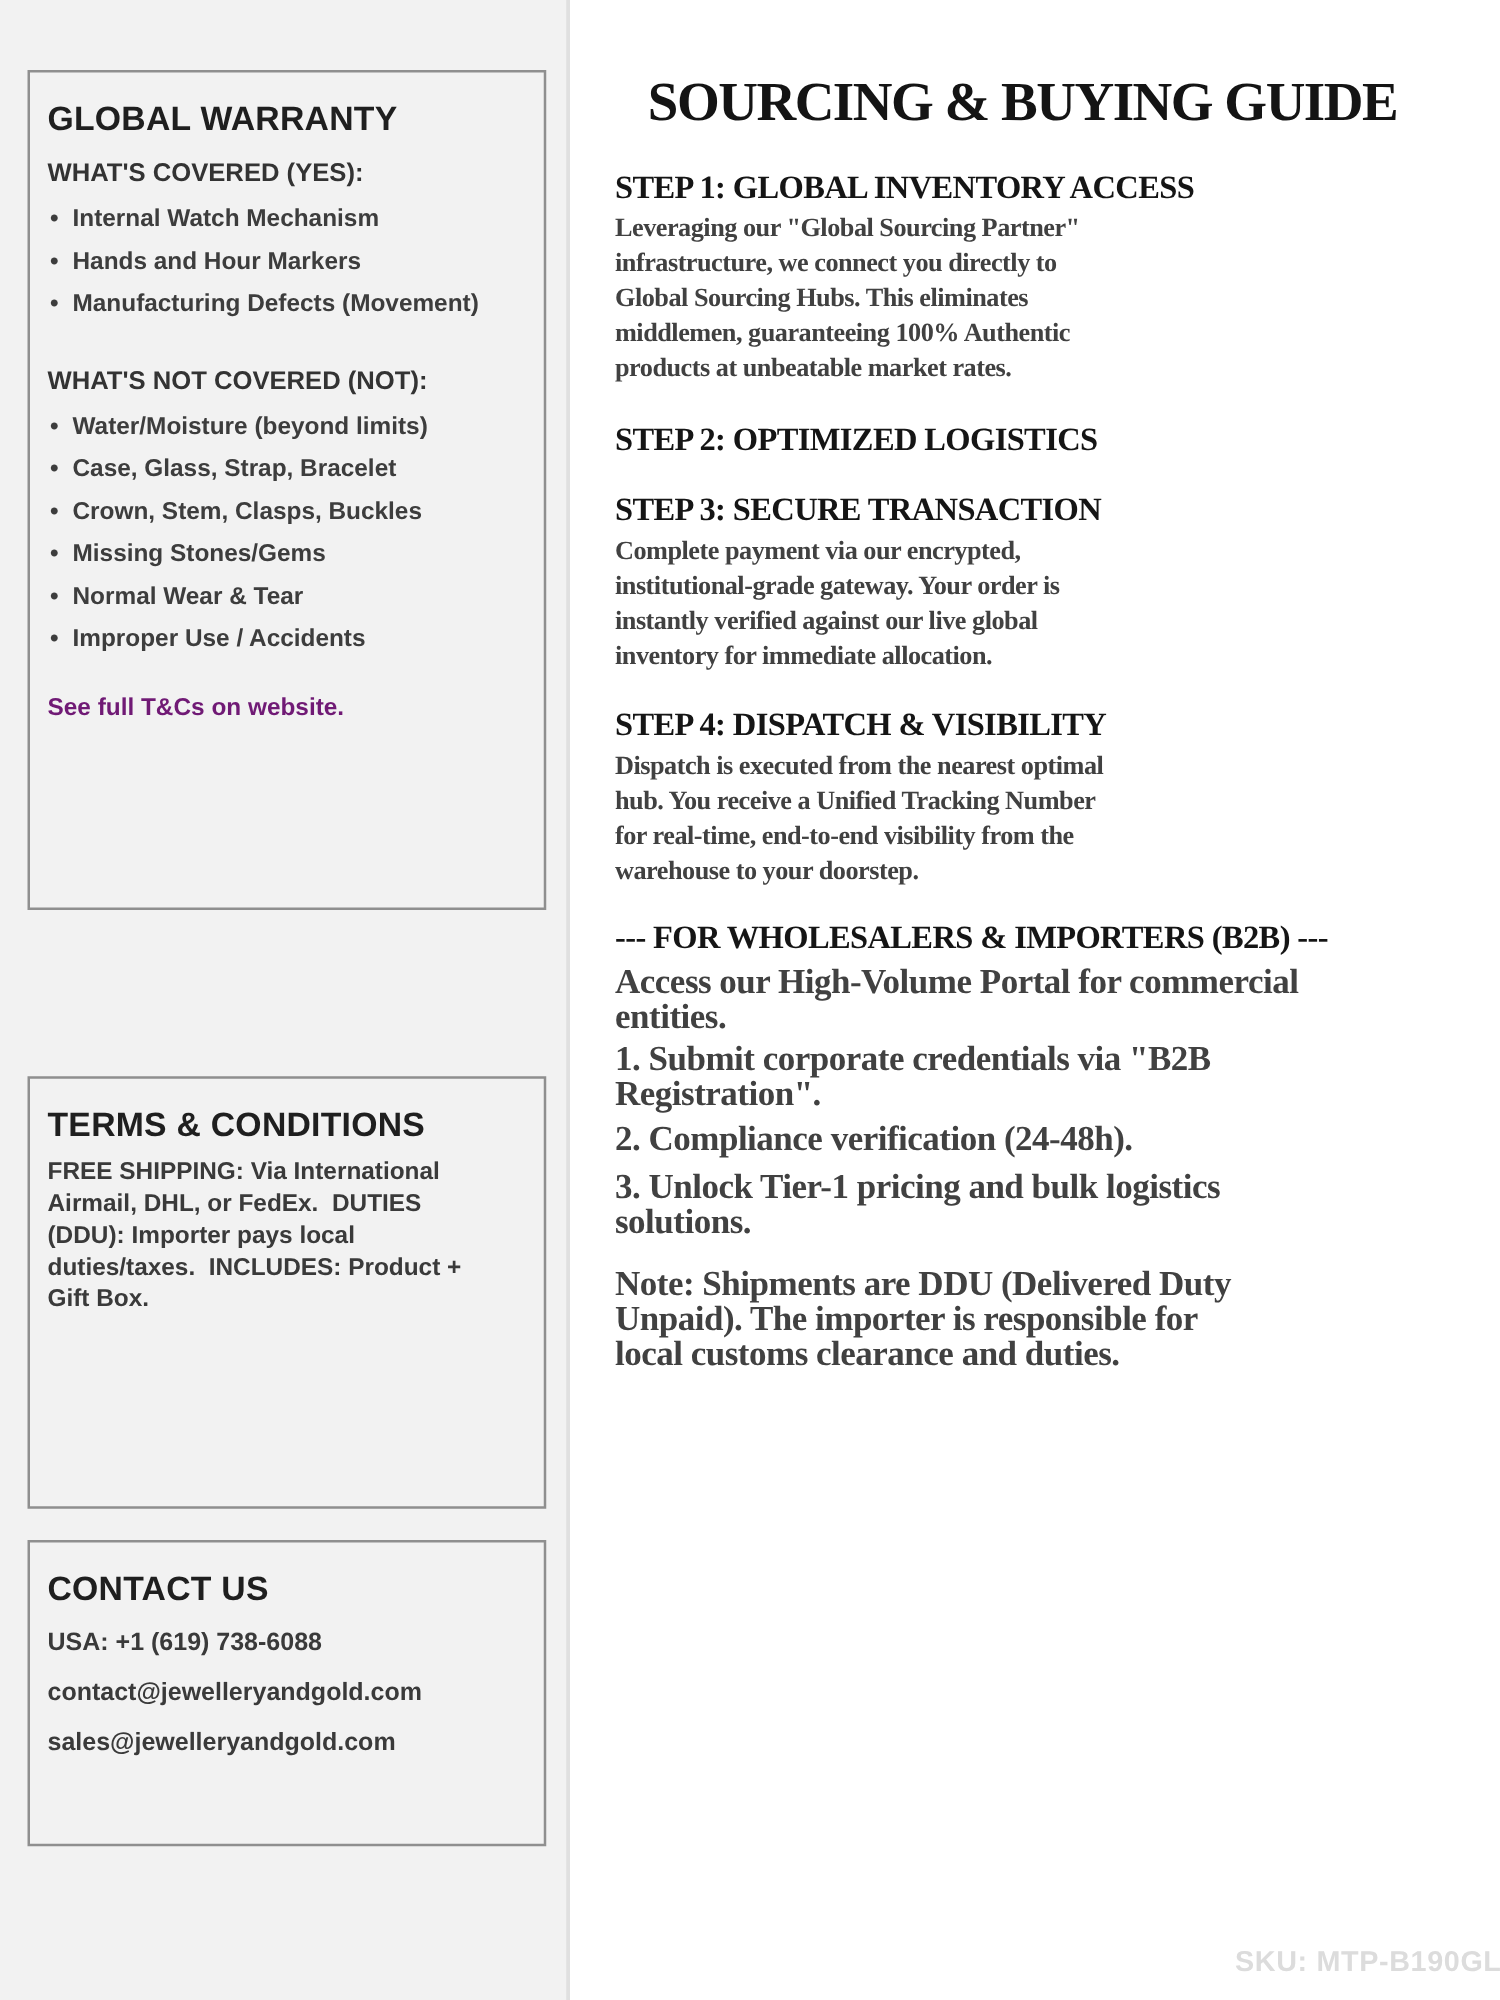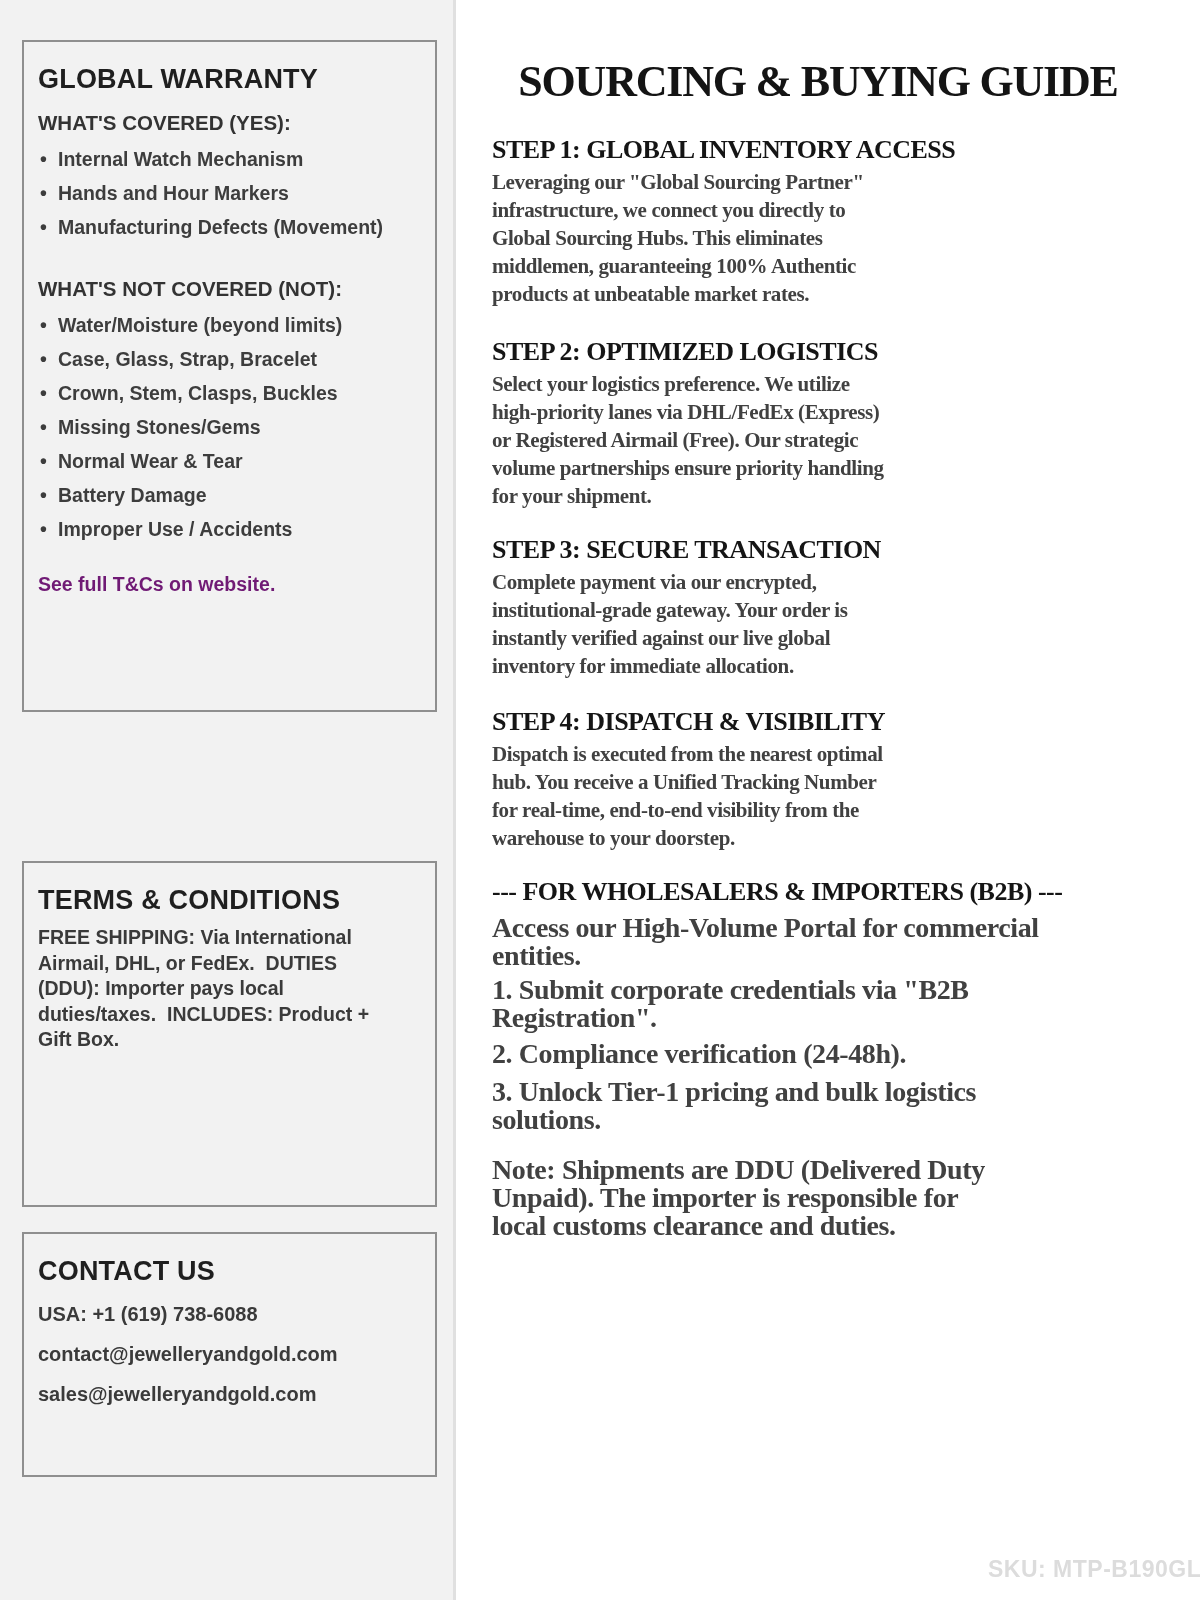--- a/index.html
+++ b/index.html
@@ -18,21 +18,21 @@
     border-right:3px solid #e0e0e0;
     box-sizing:border-box;
   }
   .side-box{
     position:absolute;left:22px;width:415px;
     box-sizing:border-box;
     border:2px solid #8f8f8f;
     padding:20px 16px 16px 14px;
     background:#f2f2f2;
   }
-  .box-warranty{top:40px;height:672px;}
+  .box-warranty{top:56px;height:672px;}
   .box-terms{top:861px;height:346px;}
   .box-contact{top:1232px;height:245px;}
   .side-title{
     font-size:27px;font-weight:800;color:#1f1f1f;
     letter-spacing:.2px;line-height:34px;margin:0;
   }
   .side-subhead{
     font-size:20.5px;font-weight:800;color:#333333;
     line-height:26px;margin:14px 0 6px 0;
   }
@@ -115,21 +115,20 @@
       <li>Hands and Hour Markers</li>
       <li>Manufacturing Defects (Movement)</li>
     </ul>
     <h3 class="side-subhead gap-before">WHAT'S NOT COVERED (NOT):</h3>
     <ul class="side-list">
       <li>Water/Moisture (beyond limits)</li>
       <li>Case, Glass, Strap, Bracelet</li>
       <li>Crown, Stem, Clasps, Buckles</li>
       <li>Missing Stones/Gems</li>
       <li>Normal Wear &amp; Tear</li>
-      <li>Battery Damage</li>
       <li>Improper Use / Accidents</li>
     </ul>
     <p class="side-note">See full T&amp;Cs on website.</p>
   </section>
 
   <section class="side-box box-terms">
     <h2 class="side-title">TERMS &amp; CONDITIONS</h2>
     <p class="side-body">FREE SHIPPING: Via International
 Airmail, DHL, or FedEx.&nbsp; DUTIES
 (DDU): Importer pays local
@@ -150,25 +149,20 @@
   <h1 class="main-title">SOURCING &amp; BUYING GUIDE</h1>
 
   <h2 class="step-head">STEP 1: GLOBAL INVENTORY ACCESS</h2>
   <p class="step-body">Leveraging our "Global Sourcing Partner"
 infrastructure, we connect you directly to
 Global Sourcing Hubs. This eliminates
 middlemen, guaranteeing 100% Authentic
 products at unbeatable market rates.</p>
 
   <h2 class="step-head">STEP 2: OPTIMIZED LOGISTICS</h2>
-  <p class="step-body">Select your logistics preference. We utilize
-high-priority lanes via DHL/FedEx (Express)
-or Registered Airmail (Free). Our strategic
-volume partnerships ensure priority handling
-for your shipment.</p>
 
   <h2 class="step-head h3">STEP 3: SECURE TRANSACTION</h2>
   <p class="step-body">Complete payment via our encrypted,
 institutional-grade gateway. Your order is
 instantly verified against our live global
 inventory for immediate allocation.</p>
 
   <h2 class="step-head h4">STEP 4: DISPATCH &amp; VISIBILITY</h2>
   <p class="step-body">Dispatch is executed from the nearest optimal
 hub. You receive a Unified Tracking Number

